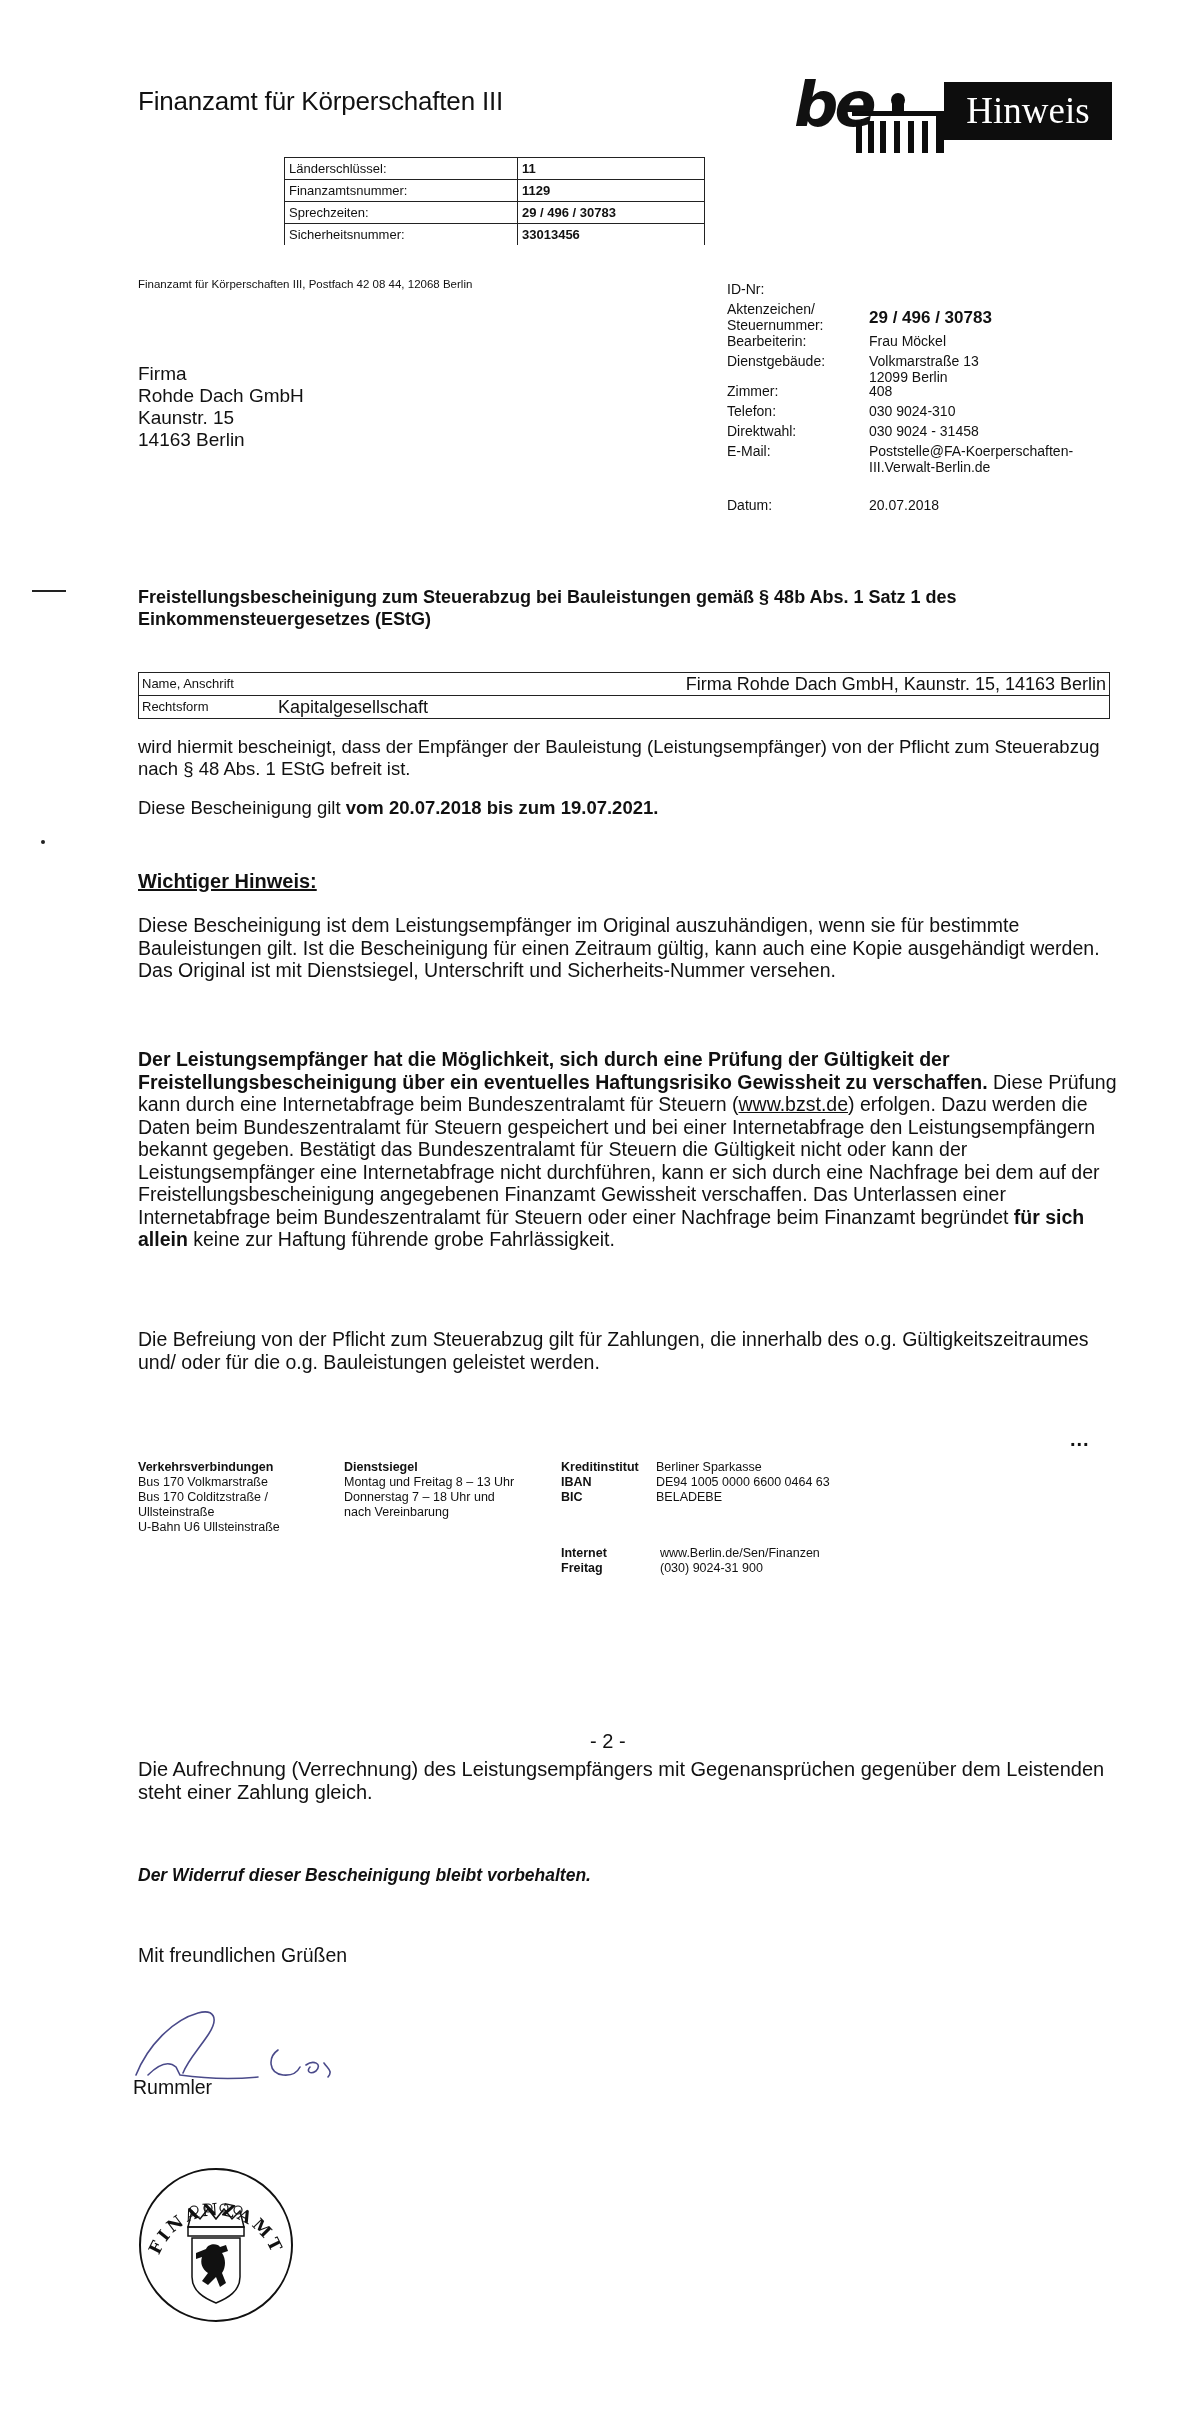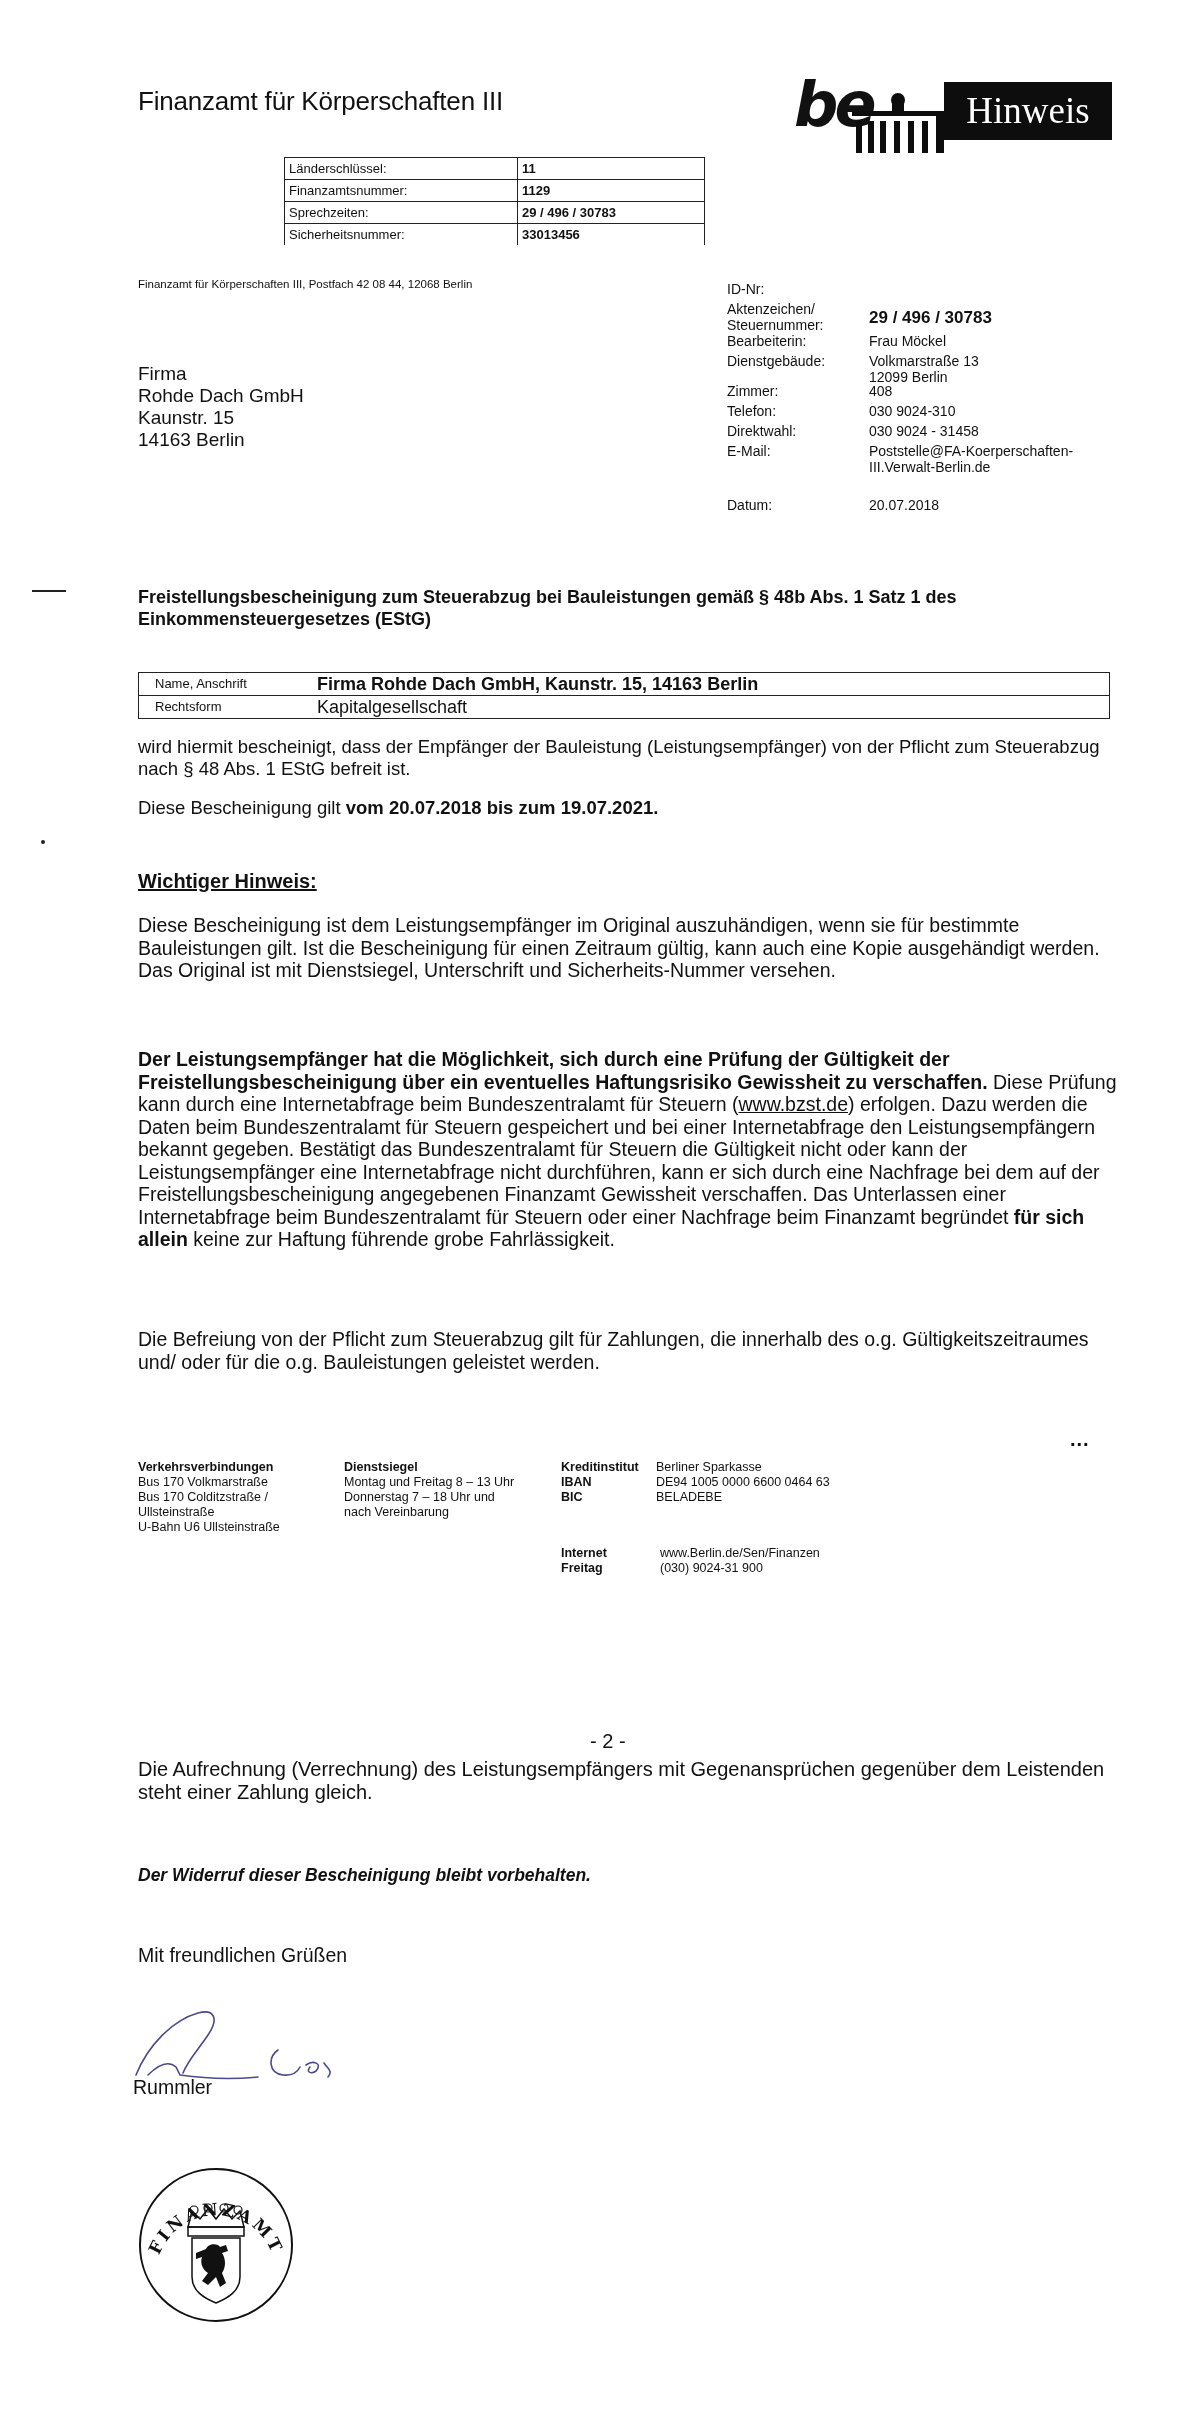--- a/index.html
+++ b/index.html
@@ -25,24 +25,24 @@
   .info .row { display: flex; line-height: 16px; margin-bottom: 4px; }
   .info .k { width: 142px; }
   .info .v { width: 260px; }
   .info .v.bold { font-weight: bold; font-size: 17px; padding-top: 9px; }
   
   .addr { left: 138px; top: 363px; font-size: 19px; line-height: 22px; }
   .dash { left: 32px; top: 590px; width: 34px; height: 1.5px; background: #222; }
   .dot { left: 41px; top: 840px; width: 4px; height: 4px; border-radius: 50%; background: #222; }
   .heading { left: 138px; top: 586px; width: 980px; font-size: 18px; font-weight: bold; line-height: 22px; }
   .nametable { left: 138px; top: 672px; width: 972px; border-collapse: collapse; }
-  .nametable td { border: 1.5px solid #222; height: 22px; line-height: 22px; padding: 0 16px; }
+  .nametable td { border: 1.5px solid #222; height: 22px; line-height: 22px; padding: 0 3px; }
   .nametable td.k { font-size: 13px; width: 130px; border-right: none; }
   .nametable td.v { font-size: 18px; border-left: none; }
-  .nametable td.v.bold { font-weight: bold; }
+  .nametable td.v.bold { font-weight: normal; text-align: right; }
   .para { left: 138px; width: 985px; font-size: 18.5px; line-height: 22px; }
   .p-wird { top: 736px; }
   .p-gilt { top: 797px; }
   .hinweis { left: 138px; top: 870px; font-size: 20px; font-weight: bold; text-decoration: underline; }
   .p1 { top: 914px; font-size: 19.5px; line-height: 22.5px; }
   .p2 { top: 1048px; font-size: 19.5px; line-height: 22.5px; }
   .p3 { top: 1328px; font-size: 19.5px; line-height: 22.5px; }
   .b { font-weight: bold; }
   .u { text-decoration: underline; }
   .ellipsis { left: 1070px; top: 1428px; font-size: 20px; font-weight: bold; letter-spacing: 1px; }

